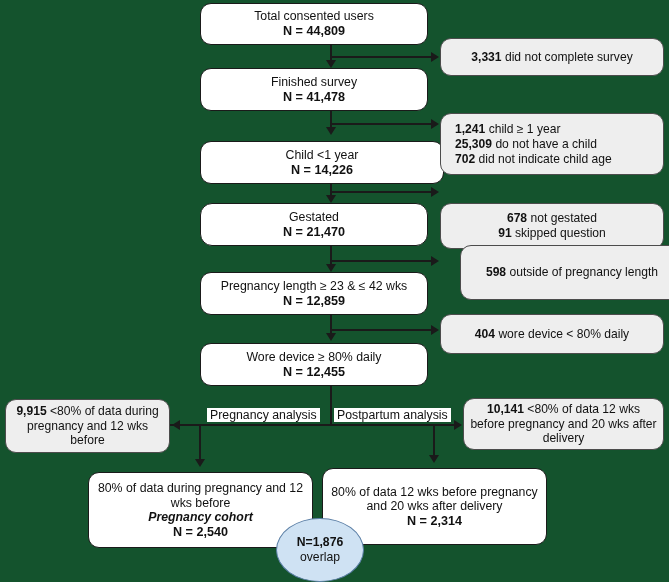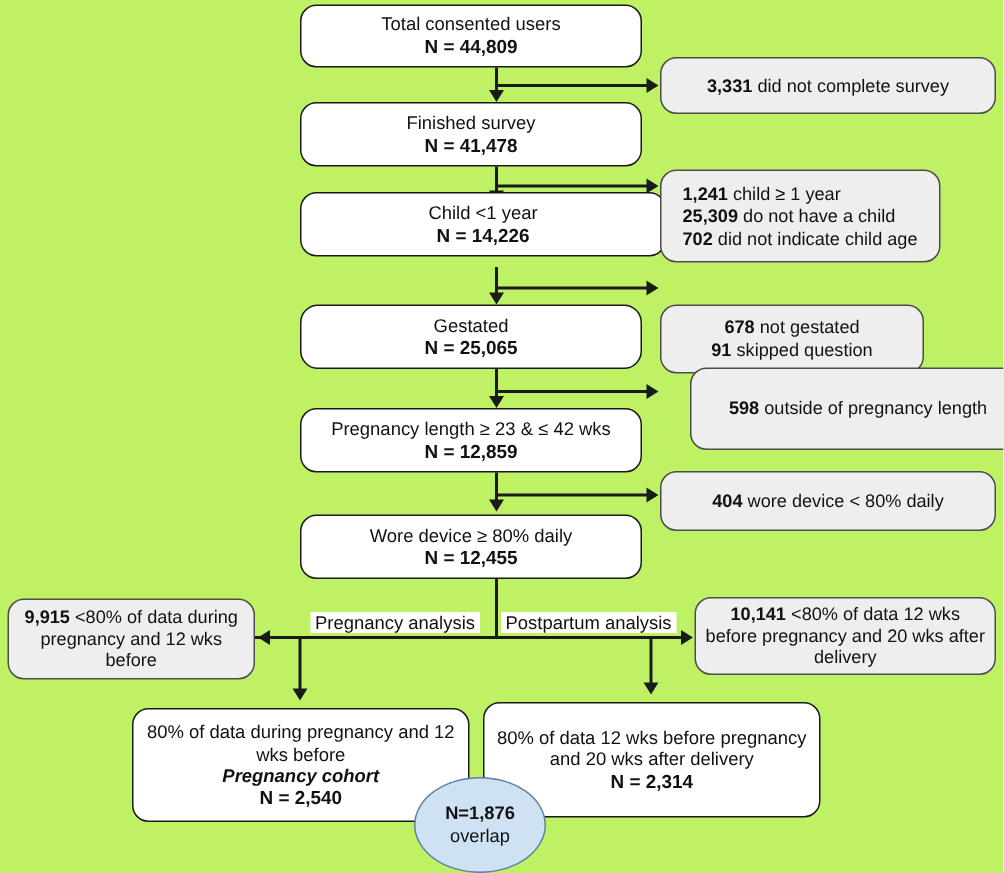--- a/index.html
+++ b/index.html
@@ -4,21 +4,21 @@
 <style>
   html, body {
     margin: 0;
     padding: 0;
     background: #ffffff;
   }
   #canvas {
     position: relative;
     width: 669px;
     height: 582px;
-    background: #bef264;
+    background: #14532d;
     font-family: "Liberation Sans", sans-serif;
     overflow: hidden;
   }
   .node {
     position: absolute;
     box-sizing: border-box;
     border: 1.6px solid #1a1a1a;
     border-radius: 11px;
     background: #ffffff;
     display: flex;
@@ -109,51 +109,51 @@
   <div class="node" style="left:200px; top:3px; width:228px; height:42px;">
     <span class="ln">Total consented users</span>
     <span class="ln ncount">N = 44,809</span>
   </div>
 
   <div class="node" style="left:200px; top:68px; width:228px; height:43px;">
     <span class="ln">Finished survey</span>
     <span class="ln ncount">N = 41,478</span>
   </div>
 
-  <div class="node" style="left:200px; top:128px; width:244px; height:43px;">
+  <div class="node" style="left:200px; top:141px; width:244px; height:43px;">
     <span class="ln">Child &lt;1 year</span>
     <span class="ln ncount">N = 14,226</span>
   </div>
 
   <div class="node" style="left:200px; top:203px; width:228px; height:43px;border-radius:12px;">
     <span class="ln">Gestated</span>
-    <span class="ln ncount">N = 25,065</span>
+    <span class="ln ncount">N = 21,470</span>
   </div>
 
   <div class="node" style="left:200px; top:272px; width:228px; height:43px;">
     <span class="ln">Pregnancy length ≥ 23 &amp; ≤ 42 wks</span>
     <span class="ln ncount">N = 12,859</span>
   </div>
 
   <div class="node" style="left:200px; top:343px; width:228px; height:43px;">
     <span class="ln">Wore device ≥ 80% daily</span>
     <span class="ln ncount">N = 12,455</span>
   </div>
 
   <div class="node excl" style="left:440px; top:38px; width:224px; height:38px;">
     <span class="ln"><span class="b">3,331</span> <span>did not complete survey</span></span>
   </div>
 
-  <div class="node excl" style="left:440px; top:113px; width:187px; height:62px; align-items:flex-start; padding-left:14px; text-align:left;">
+  <div class="node excl" style="left:440px; top:113px; width:224px; height:62px; align-items:flex-start; padding-left:14px; text-align:left;">
     <span class="ln"><span class="b">1,241</span> <span>child ≥ 1 year</span></span>
     <span class="ln"><span class="b">25,309</span> <span>do not have a child</span></span>
     <span class="ln"><span class="b">702</span> <span>did not indicate child age</span></span>
   </div>
 
-  <div class="node excl" style="left:440px; top:203px; width:176px; height:46px;">
+  <div class="node excl" style="left:440px; top:203px; width:224px; height:46px;">
     <span class="ln"><span class="b">678</span> <span>not gestated</span></span>
     <span class="ln"><span class="b">91</span> <span>skipped question</span></span>
   </div>
 
   <div class="node excl" style="left:460px; top:245px; width:224px; height:55px;">
     <span class="ln"><span class="b">598</span> <span>outside of pregnancy length</span></span>
   </div>
 
   <div class="node excl" style="left:440px; top:314px; width:224px; height:40px;">
     <span class="ln"><span class="b">404</span> <span>wore device  &lt; 80% daily</span></span>

